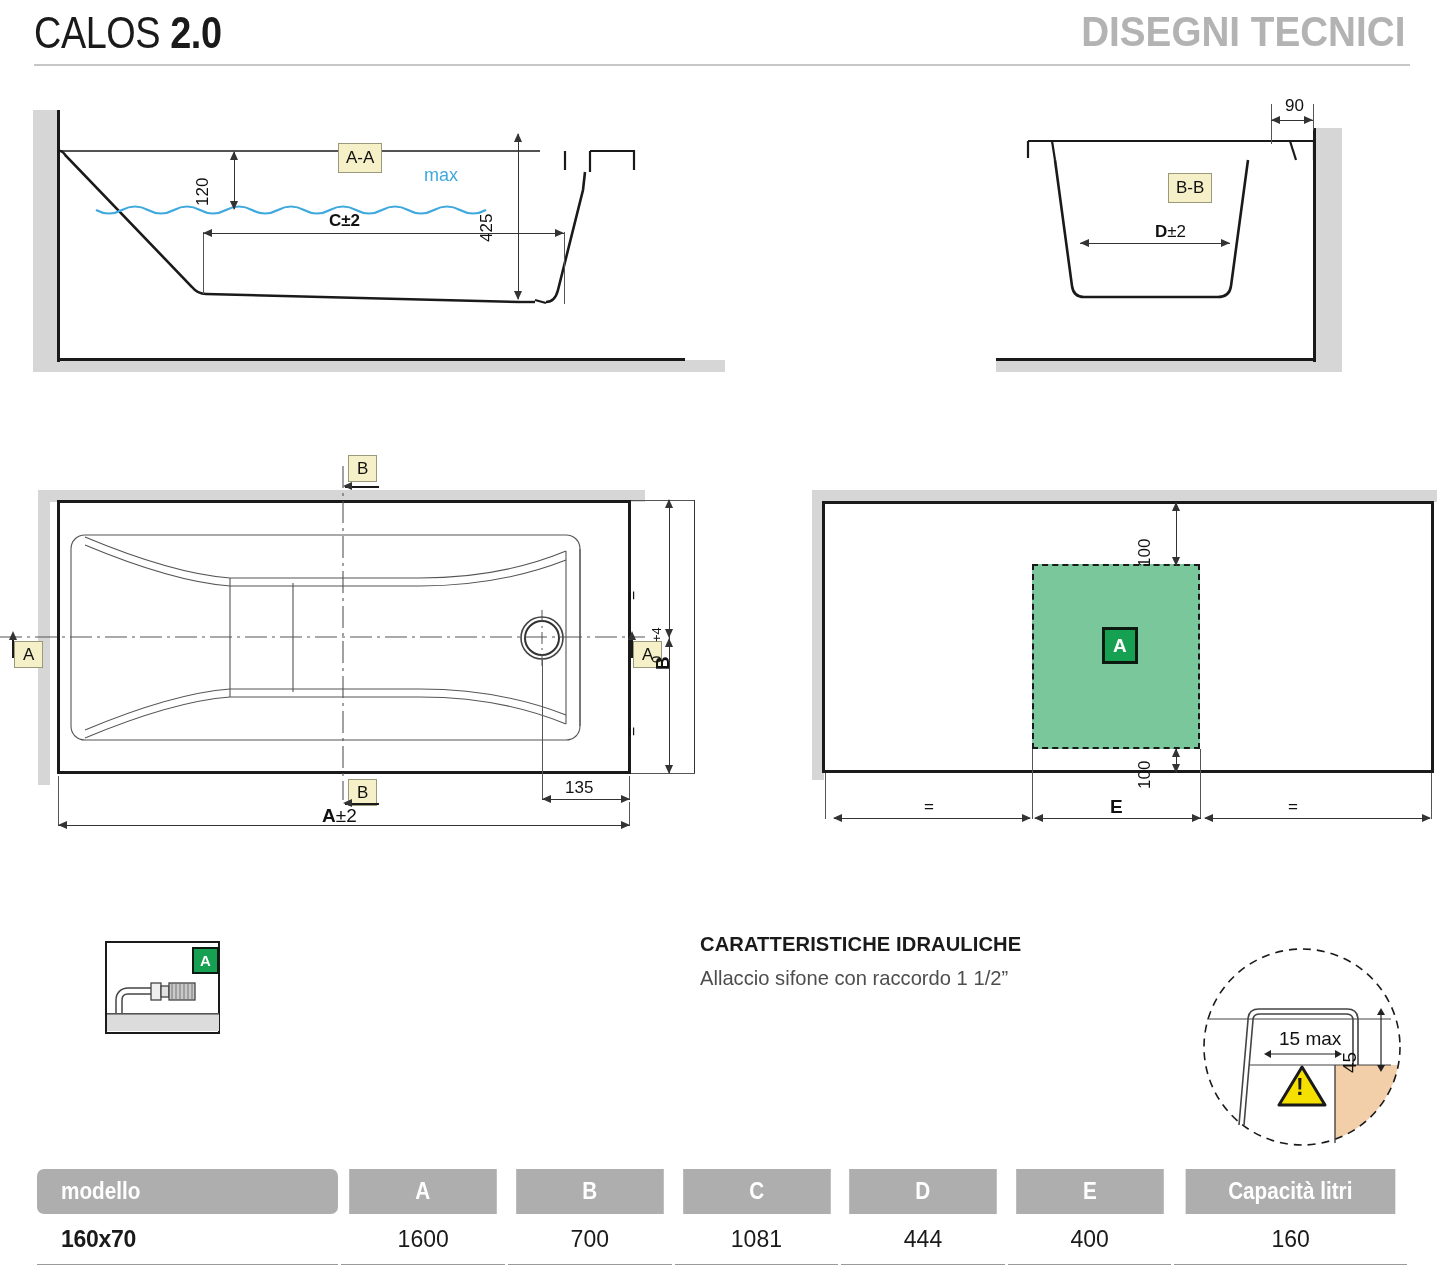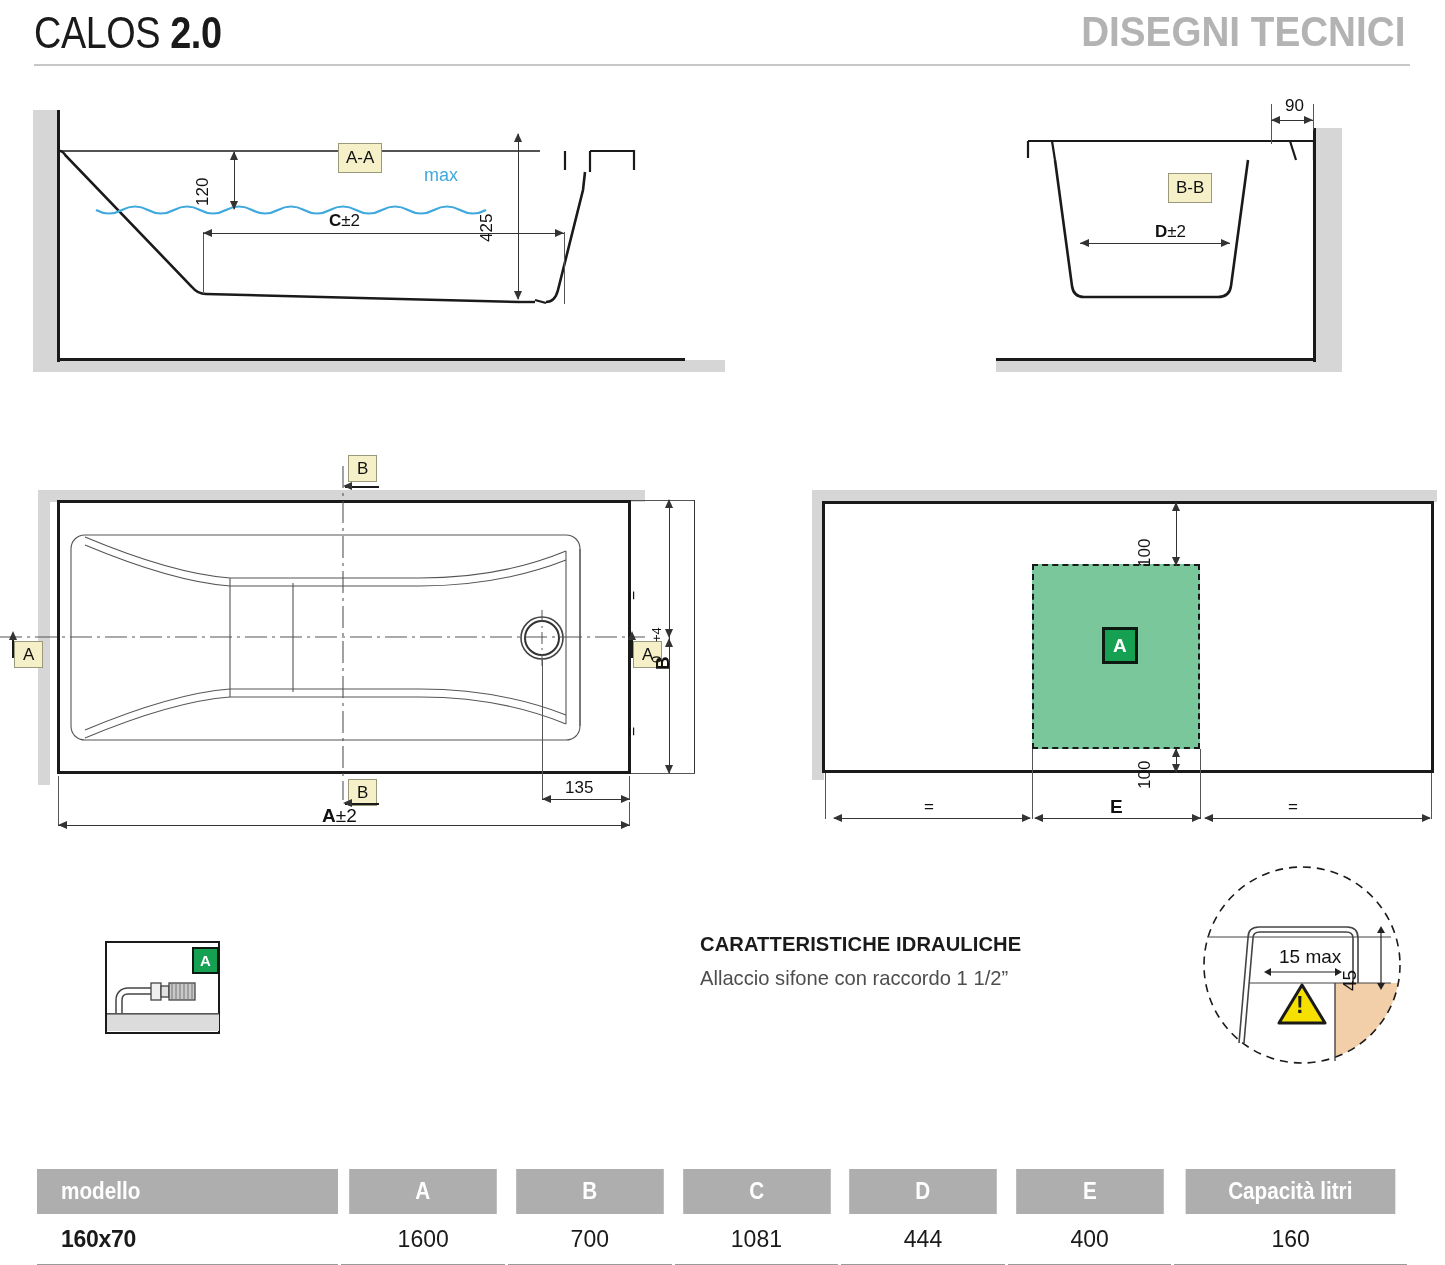--- a/index.html
+++ b/index.html
@@ -235,21 +235,21 @@
     <div class="dimvline" style="left:518px; top:134px; height:165px;"></div>
     <div class="arrowU" style="left:514px; top:133px;"></div>
     <div class="arrowD" style="left:514px; top:291px;"></div>
     <div class="dimtext vert" style="left:497px; top:222px;">425</div>
 
     <div class="extline" style="left:203px; top:232px; height:62px;"></div>
     <div class="extline" style="left:564px; top:232px; height:72px;"></div>
     <div class="dimline" style="left:203px; top:233px; width:361px;"></div>
     <div class="arrowL" style="left:203px; top:229px;"></div>
     <div class="arrowR" style="left:555px; top:229px;"></div>
-    <div class="dimtext" style="left:329px; top:211px;"><b>C</b><span>±2</span></div>
+    <div class="dimtext" style="left:329px; top:211px;font-weight:bold;"><b>C</b><span>±2</span></div>
   </div>
 
   <div>
     <div class="wall" style="left:1316px; top:128px; width:26px; height:244px;"></div>
     <div class="wall" style="left:996px; top:360px; width:346px; height:12px;"></div>
     <div class="ln" style="left:1313px; top:128px; width:3px; height:234px;"></div>
     <div class="ln" style="left:996px; top:358px; width:320px; height:3px;"></div>
 
     <svg style="left:960px; top:0;" width="420" height="400" viewBox="0 0 420 400">
 
@@ -415,21 +415,21 @@
       <rect x="54" y="43" width="8" height="11" fill="#e2e2e2" stroke="#444" stroke-width="1.3"></rect>
 
       <rect x="62" y="40" width="26" height="17" fill="#c9c9c9" stroke="#444" stroke-width="1.3"></rect>
       <path d="M65,40 L65,57 M69,40 L69,57 M73,40 L73,57 M77,40 L77,57 M81,40 L81,57 M85,40 L85,57" stroke="#777" stroke-width="1" fill="none"></path>
     </svg>
   </div>
 
   <div id="hydro-title">CARATTERISTICHE IDRAULICHE</div>
   <div id="hydro-sub">Allaccio sifone con raccordo 1 1/2”</div>
 
-  <div style="position:absolute; left:1195px; top:861px; width:240px; height:220px;">
+  <div style="position:absolute; left:1195px; top:943px; width:240px; height:220px;">
     <svg style="left:0; top:0;" width="240" height="220" viewBox="0 0 240 220">
       <defs>
         <clipPath id="circ-clip">
             <circle cx="107" cy="104" r="98"></circle>
           </clipPath>
       </defs>
 
       <g clip-path="url(#circ-clip)">
         <path d="M140,122 L240,122 L240,220 L140,220 Z" fill="#f2cfa8"></path>
       </g>
@@ -456,21 +456,21 @@
       <path d="M107,124 L130,162 L84,162 Z" fill="#f5e000" stroke="#1a1a1a" stroke-width="3" stroke-linejoin="round"></path>
     </svg>
     <div class="dimtext" style="left:82px; top:85px; font-size:19px; background:#fff; padding:0 2px;">15 max</div>
     <div class="dimtext vert" style="left:166px; top:108px; font-size:19px;">45</div>
     <div style="position:absolute; left:101px; top:133px; font-size:23px; font-weight:900; color:#1a1a1a; line-height:1;">!</div>
   </div>
 
   <table id="spec-table">
     <thead>
       <tr>
-        <th class="first" style="width:256px;"><span>modello</span></th>
+        <th class="first" style="width:256px;border-radius:7px;"><span>modello</span></th>
         <th style="width:152px;">A</th>
         <th style="width:152px;">B</th>
         <th style="width:152px;">C</th>
         <th style="width:152px;">D</th>
         <th style="width:152px;">E</th>
         <th style="width:216px;">Capacità litri</th>
       </tr>
     </thead>
     <tbody>
       <tr>

